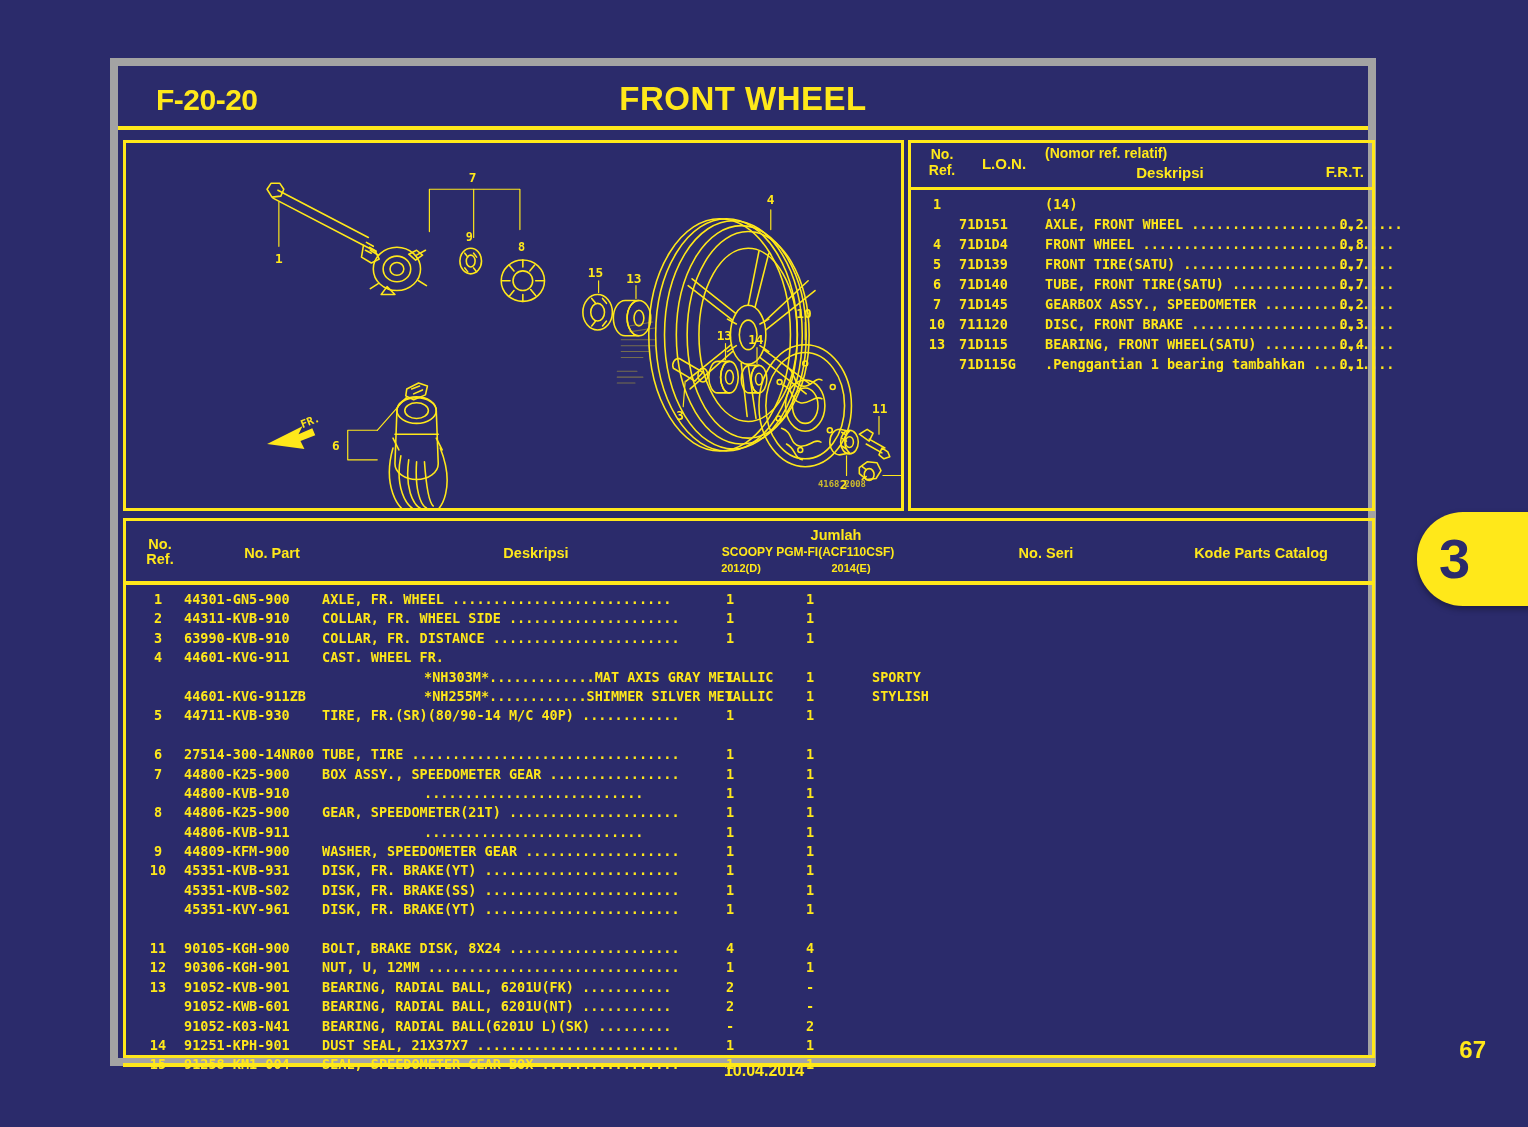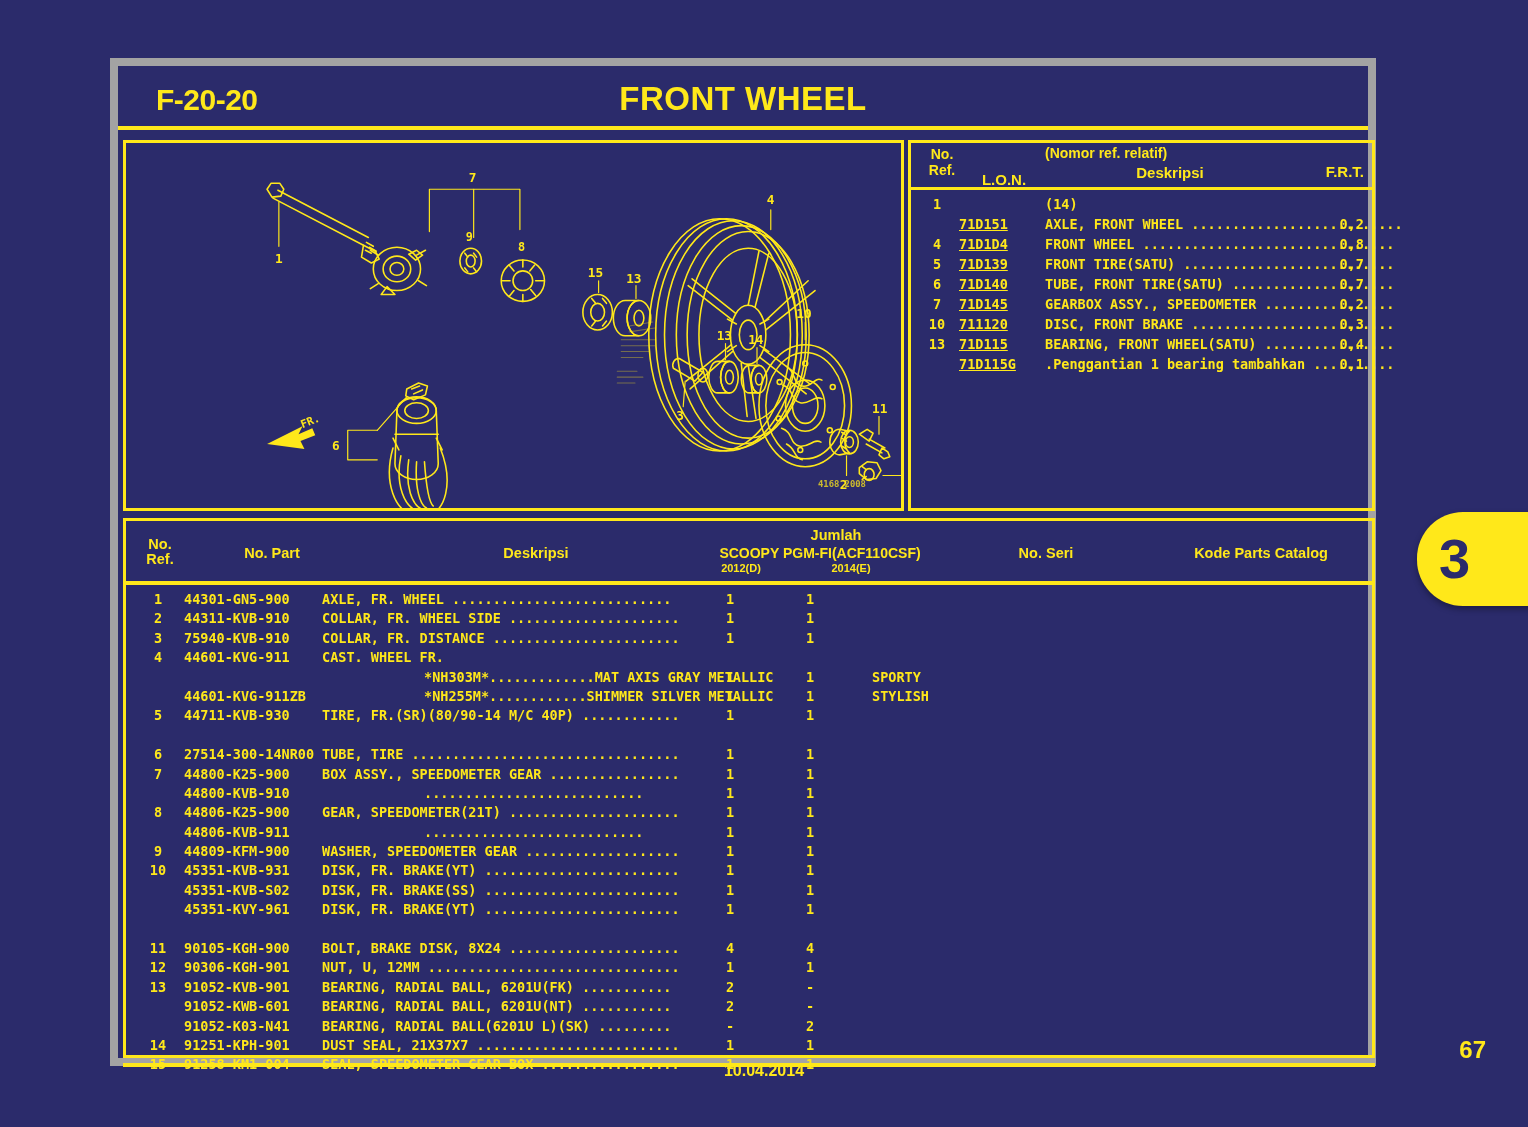--- a/index.html
+++ b/index.html
@@ -111,21 +111,21 @@
     border-bottom: 3px solid #ffe81a;
   }
   #lon-head .h-noref {
     position: absolute; left: 8px; top: 3px;
     width: 46px; text-align: center;
     font-size: 14px; font-weight: bold; line-height: 16px;
   }
   #lon-head .h-lon {
     position: absolute; left: 56px; top: 12px;
     width: 74px; text-align: center;
-    font-size: 15px; font-weight: bold; margin-top: 16px;
+    font-size: 15px; font-weight: bold;
   }
   #lon-head .h-rel {
     position: absolute; left: 134px; top: 2px;
     font-size: 14px; font-weight: bold;
   }
   #lon-head .h-desk {
     position: absolute; left: 134px; top: 21px;
     width: 250px; text-align: center;
     font-size: 15px; font-weight: bold;
   }
@@ -145,21 +145,20 @@
     font-weight: bold;
     white-space: nowrap;
   }
   .lon-row .c-ref {
     position: absolute; left: 6px; width: 40px;
     text-align: center;
   }
   .lon-row .c-lon {
     position: absolute; left: 48px; width: 82px;
     text-align: left;
-    text-decoration: underline;
   }
   .lon-row .c-desc {
     position: absolute; left: 134px;
     letter-spacing: 0px;
   }
   .lon-row .c-frt {
     position: absolute; right: 8px;
   }
 
   
@@ -180,21 +179,21 @@
   #pt-head .col {
     position: absolute;
     font-size: 14.5px;
     font-weight: bold;
     text-align: center;
   }
   #pt-head .hd-noref { left: 10px; top: 16px; width: 48px; line-height: 15px; }
   #pt-head .hd-part  { left: 66px; top: 24px; width: 160px; }
   #pt-head .hd-desk  { left: 300px; top: 24px; width: 220px; }
   #pt-head .hd-jumlah{ left: 560px; top: 6px;  width: 300px; }
-  #pt-head .hd-model { left: 544px; top: 24px; width: 300px; font-size: 14px; }
+  #pt-head .hd-model { left: 532px; top: 24px; width: 300px; font-size: 12px; }
   #pt-head .hd-y1    { left: 570px; top: 41px; width: 90px;  font-size: 11px; }
   #pt-head .hd-y2    { left: 680px; top: 41px; width: 90px;  font-size: 11px; }
   #pt-head .hd-seri  { left: 840px; top: 24px; width: 160px; }
   #pt-head .hd-kode  { left: 1020px; top: 24px; width: 230px; }
 
   #pt-body {
     position: relative;
     padding-top: 6px;
     font-family: "DejaVu Sans Mono", monospace;
   }
@@ -535,21 +534,21 @@
         <div class="pt-row">
           <span class="c-ref">2</span>
           <span class="c-part">44311-KVB-910</span>
           <span class="c-desc">COLLAR, FR. WHEEL SIDE .....................</span>
           <span class="c-q1">1</span>
           <span class="c-q2">1</span>
           <span class="c-seri"></span>
         </div>
         <div class="pt-row">
           <span class="c-ref">3</span>
-          <span class="c-part">75940-KVB-910</span>
+          <span class="c-part">63990-KVB-910</span>
           <span class="c-desc">COLLAR, FR. DISTANCE .......................</span>
           <span class="c-q1">1</span>
           <span class="c-q2">1</span>
           <span class="c-seri"></span>
         </div>
         <div class="pt-row">
           <span class="c-ref">4</span>
           <span class="c-part">44601-KVG-911</span>
           <span class="c-desc">CAST. WHEEL FR.</span>
           <span class="c-q1"></span>

